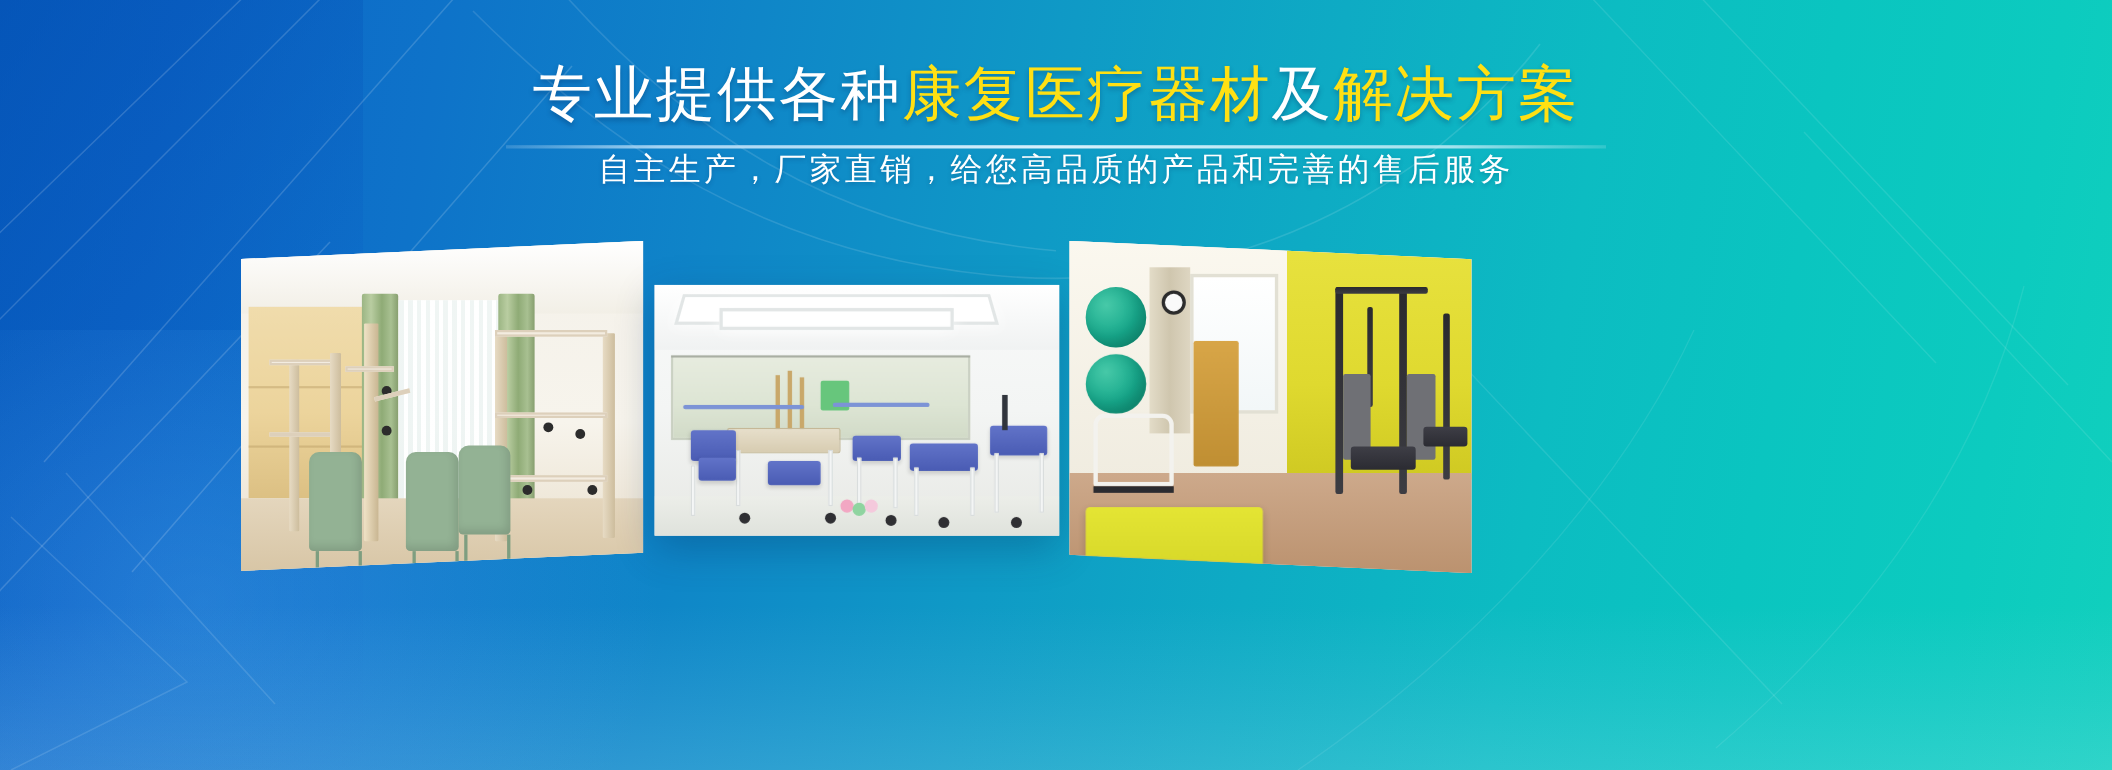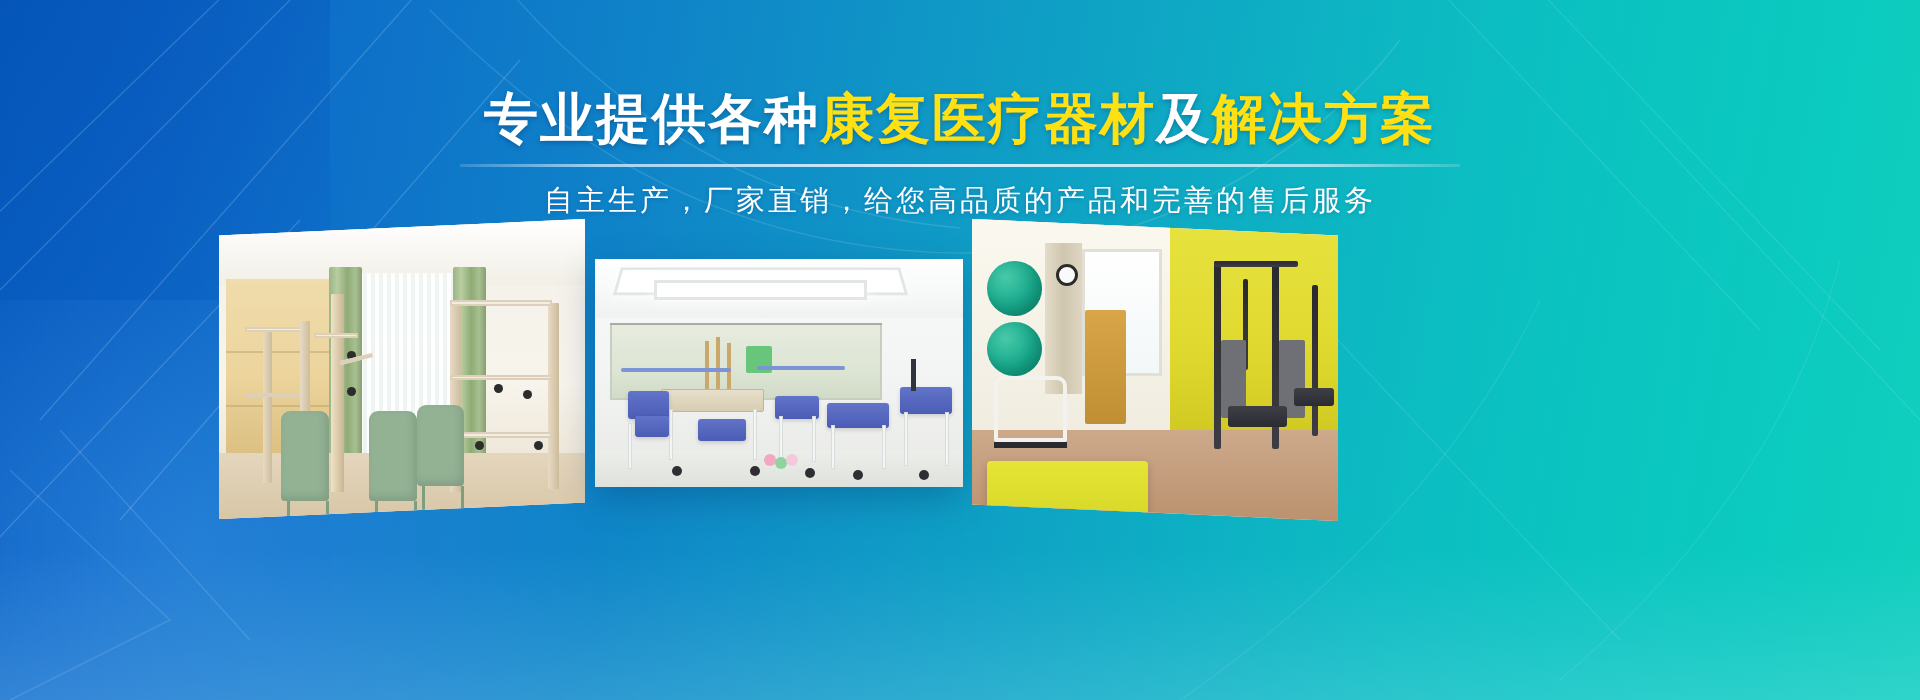--- a/index.html
+++ b/index.html
@@ -36,44 +36,43 @@
     background:linear-gradient(to bottom, rgba(255,255,255,0) 0%, rgba(150,215,245,.12) 55%, rgba(170,230,250,.20) 100%);
     pointer-events:none;
   }
 
   
   .text-wrap {
     position:absolute; left:0; top:58px; width:1920px;
     text-align:center; z-index:6;
   }
   .headline {
-    font-size:54px; font-weight:bold; letter-spacing:2px; line-height:1.05;
+    font-size:54px; font-weight:normal; letter-spacing:2px; line-height:1.05;
     white-space:nowrap; display:inline-block;
     font-family:"Liberation Sans","DejaVu Sans", sans-serif;
-    margin-top:32px;
   }
   .headline .w {
     color:#ffffff;
     text-shadow:0 2px 5px rgba(0,40,90,.35);
   }
   .headline .y {
     color:#ffe013;
     text-shadow:0 2px 5px rgba(0,40,90,.30);
   }
 
   .divider {
     width:1000px; height:3px; margin:17px auto 0;
     background:linear-gradient(to right,
       rgba(255,255,255,.15) 0%, rgba(190,225,250,.85) 14%,
       rgba(225,245,255,.95) 50%, rgba(190,235,245,.85) 86%,
       rgba(255,255,255,.15) 100%);
   }
 
   .sub-cn {
-    margin-top:14px; font-size:29px; color:#ffffff; letter-spacing:3px;
+    font-size:29px; color:#ffffff; letter-spacing:3px;
     font-family:"Liberation Sans","DejaVu Sans", sans-serif;
     text-shadow:0 1px 4px rgba(0,40,90,.25);
     white-space:nowrap;
   }
   .sub-en {
     margin-top:11px; font-size:19px; letter-spacing:1.2px;
     color:rgba(255,255,255,.42); white-space:nowrap;
     font-family:"Liberation Sans", sans-serif;
   }
 

